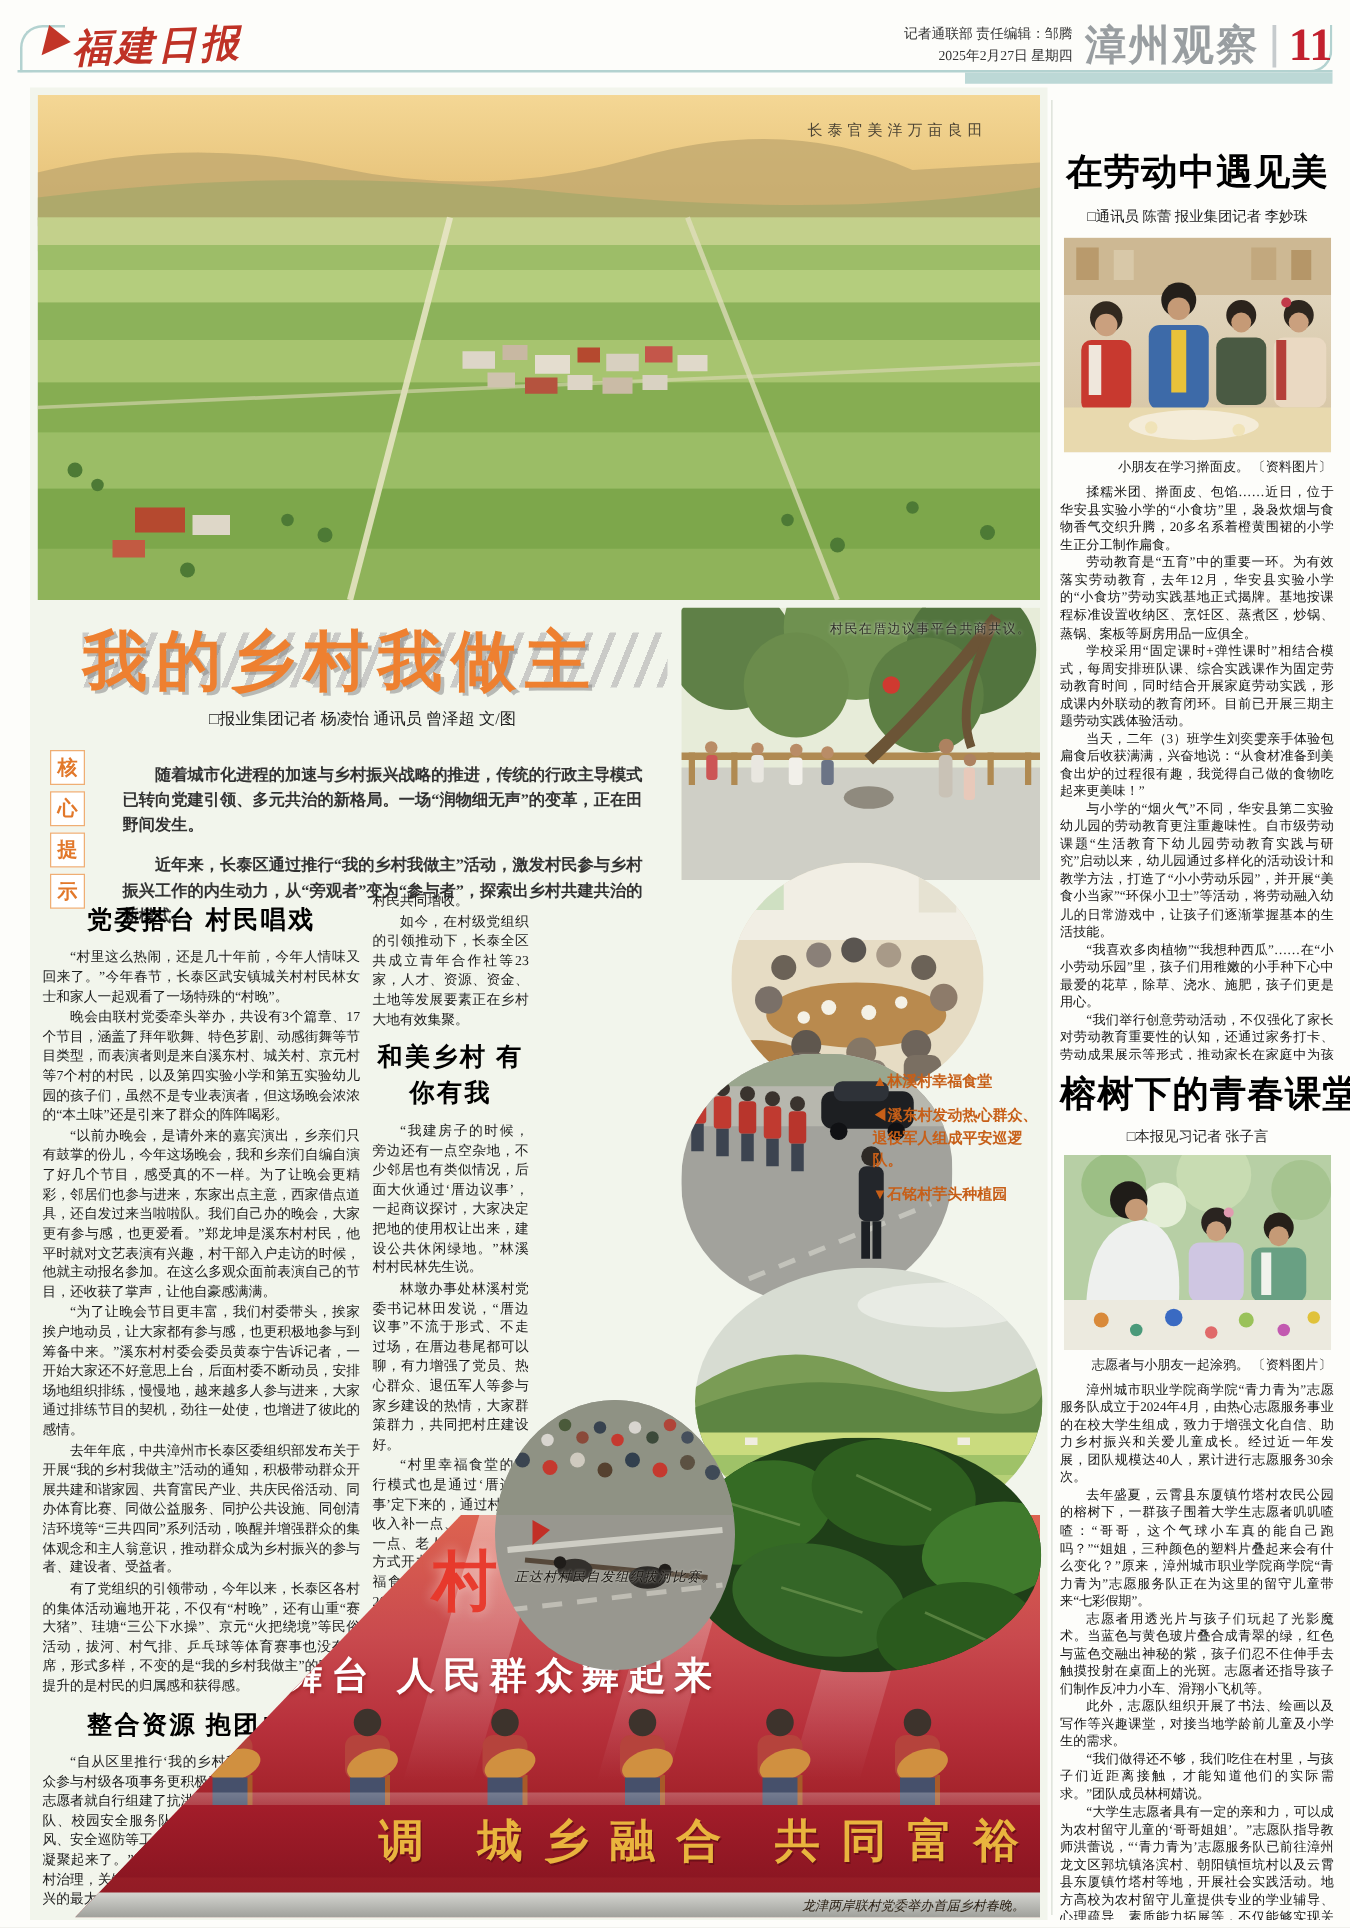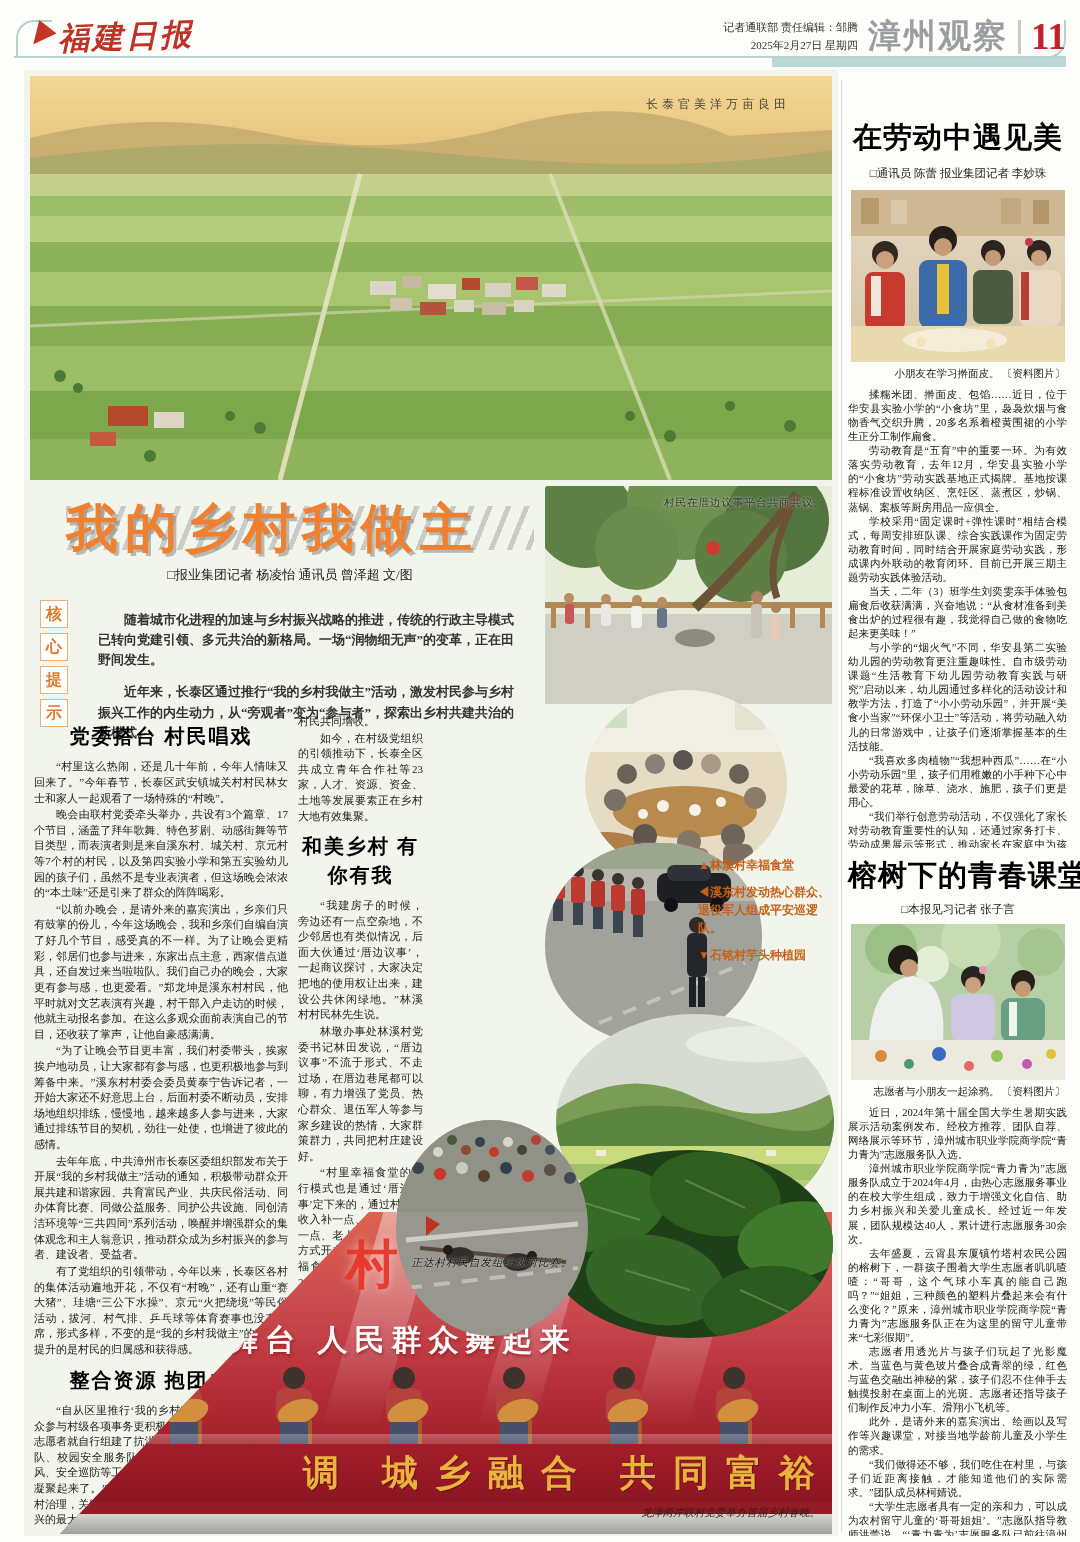--- a/index.html
+++ b/index.html
@@ -58,21 +58,21 @@
   .stage-callig{position:absolute;left:37%;top:18px;font-size:52px;font-weight:900;color:#e8382b;letter-spacing:22px;opacity:.95;
                 text-shadow:0 0 10px rgba(255,235,225,.55);font-family:"Liberation Serif",serif;white-space:nowrap;}
   .stage-slogan{position:absolute;left:17%;top:108px;font-size:30px;font-weight:800;color:#fff;letter-spacing:7px;
                 text-shadow:1px 2px 3px rgba(140,25,25,.7);white-space:nowrap;}
   .stage-floor{position:absolute;left:0;bottom:78px;width:100%;height:22px;background:linear-gradient(180deg,rgba(255,255,255,.25),rgba(255,255,255,.05));}
   .stage-banner{position:absolute;left:0;bottom:32px;width:100%;height:58px;background:linear-gradient(#a31d2a,#8c1622);
                 display:flex;align-items:center;justify-content:flex-end;}
   .stage-banner span{margin-left:-26px;font-size:36px;font-weight:900;color:#e9b43e;letter-spacing:17px;font-family:"Liberation Serif",serif;
                      text-shadow:1px 1px 0 #6e0f18;white-space:nowrap;}
   .stage-strip{position:absolute;left:0;bottom:0;width:100%;height:20px;background:linear-gradient(#d4d5d0,#9fa09b);}
-  .stage-cap{position:absolute;right:12px;bottom:14px;font-size:10.5px;color:#2c2216;font-style:italic;font-family:"Liberation Serif",serif;}
+  .stage-cap{position:absolute;right:12px;bottom:2px;font-size:10.5px;color:#2c2216;font-style:italic;font-family:"Liberation Serif",serif;}
   .performers{position:absolute;left:0;top:150px;width:100%;height:96px;}
   
   .art-title{width:220px;text-align:center;font-size:29px;font-weight:900;letter-spacing:1px;color:#000;font-family:"Liberation Serif",serif;white-space:nowrap;}
   .art-byline{width:220px;text-align:center;font-size:11.5px;color:#222;font-family:"Liberation Serif",serif;}
   .art-cap{width:214px;text-align:right;font-size:10.5px;color:#222;font-family:"Liberation Serif",serif;}
   .art-body{width:219px;font-family:"Liberation Serif",serif;font-size:10.5px;line-height:1.34;text-align:justify;color:#151515;overflow:hidden;}
   .art-body p{margin:0;text-indent:2em;}
   .a1-title{left:848px;top:118px;}
   .a1-byline{left:848px;top:166px;}
   .a1-photo{left:851px;top:190px;width:214px;height:172px;}
@@ -542,22 +542,21 @@
           <circle cx="176" cy="140" r="5" fill="#c25ab0"></circle>
         <circle cx="200" cy="130" r="5" fill="#e0c23a"></circle>
       </g>
     </svg>
   </div>
   <div class="abs art-cap a2-cap">
     <span>志愿者与小朋友一起涂鸦。</span>
     <span>〔资料图片〕</span>
   </div>
   <div class="abs art-body a2-body">
-      <p>近日，2024年第十届全国大学生暑期实践展示活动案例发布。经校方推荐、团队自荐、网络展示等环节，漳州城市职业学院商学院“青力青为”志愿服务队入选。</p>
       <p>漳州城市职业学院商学院“青力青为”志愿服务队成立于2024年4月，由热心志愿服务事业的在校大学生组成，致力于增强文化自信、助力乡村振兴和关爱儿童成长。经过近一年发展，团队规模达40人，累计进行志愿服务30余次。</p>
       <p>去年盛夏，云霄县东厦镇竹塔村农民公园的榕树下，一群孩子围着大学生志愿者叽叽喳喳：“哥哥，这个气球小车真的能自己跑吗？”“姐姐，三种颜色的塑料片叠起来会有什么变化？”原来，漳州城市职业学院商学院“青力青为”志愿服务队正在为这里的留守儿童带来“七彩假期”。</p>
       <p>志愿者用透光片与孩子们玩起了光影魔术。当蓝色与黄色玻片叠合成青翠的绿，红色与蓝色交融出神秘的紫，孩子们忍不住伸手去触摸投射在桌面上的光斑。志愿者还指导孩子们制作反冲力小车、滑翔小飞机等。</p>
-      <p>此外，是请外来的嘉宾演出、绘画以及写作等兴趣课堂，对接当地学龄前儿童及小学生的需求。</p>
+      <p>此外，志愿队组织开展了书法、绘画以及写作等兴趣课堂，对接当地学龄前儿童及小学生的需求。</p>
       <p>“我们做得还不够，我们吃住在村里，与孩子们近距离接触，才能知道他们的实际需求。”团队成员林柯婧说。</p>
       <p>“大学生志愿者具有一定的亲和力，可以成为农村留守儿童的‘哥哥姐姐’。”志愿队指导教师洪蕾说，“‘青力青为’志愿服务队已前往漳州龙文区郭坑镇洛滨村、朝阳镇恒坑村以及云霄县东厦镇竹塔村等地，开展社会实践活动。地方高校为农村留守儿童提供专业的学业辅导、心理疏导、素质能力拓展等，不仅能够实现关爱留守儿童服务常态化与持续化发展，也能助推本地教育事业高质量发展。”</p>
     </div>
 
 </div>
 
 </body></html>

